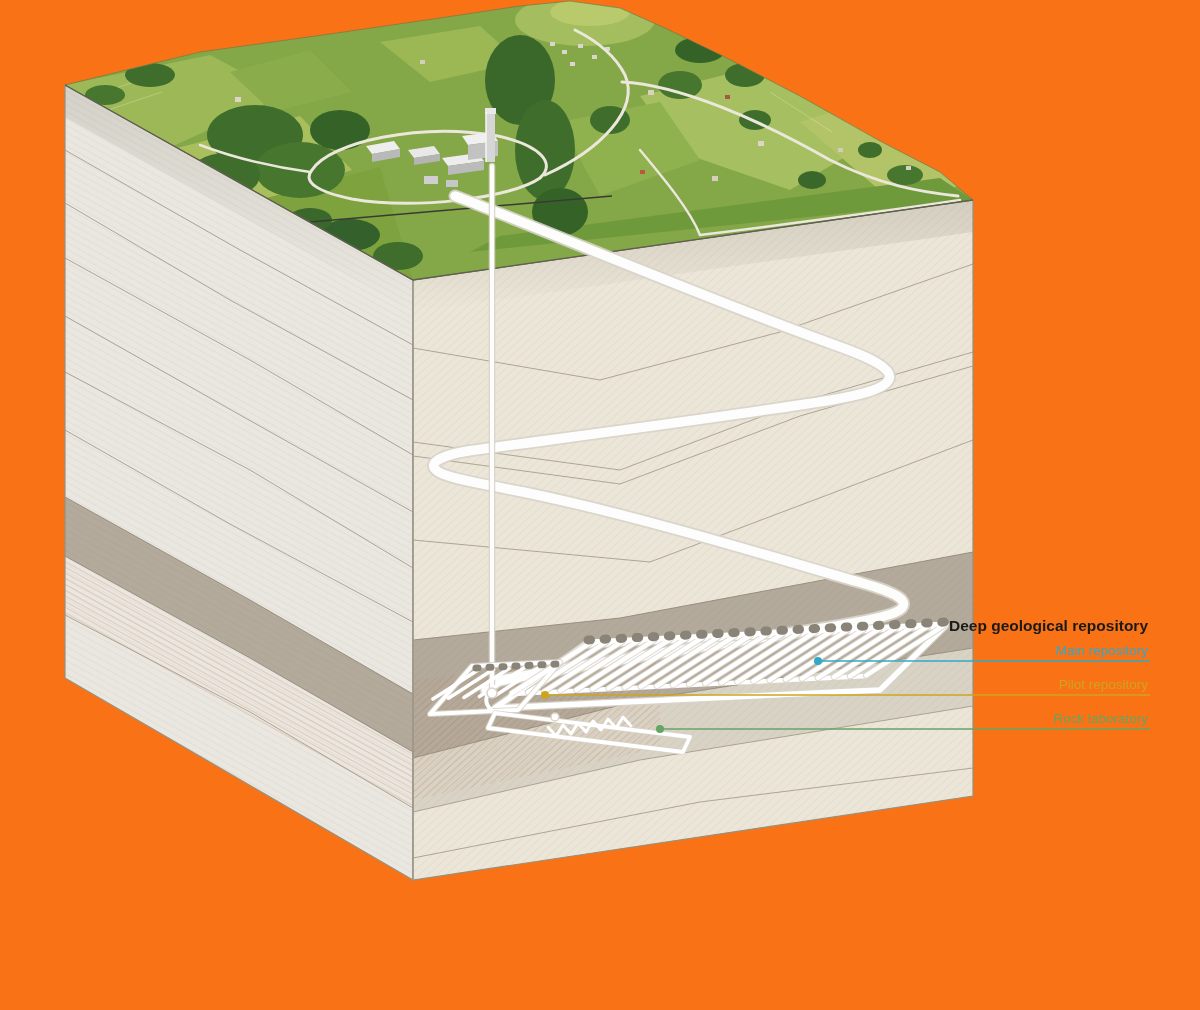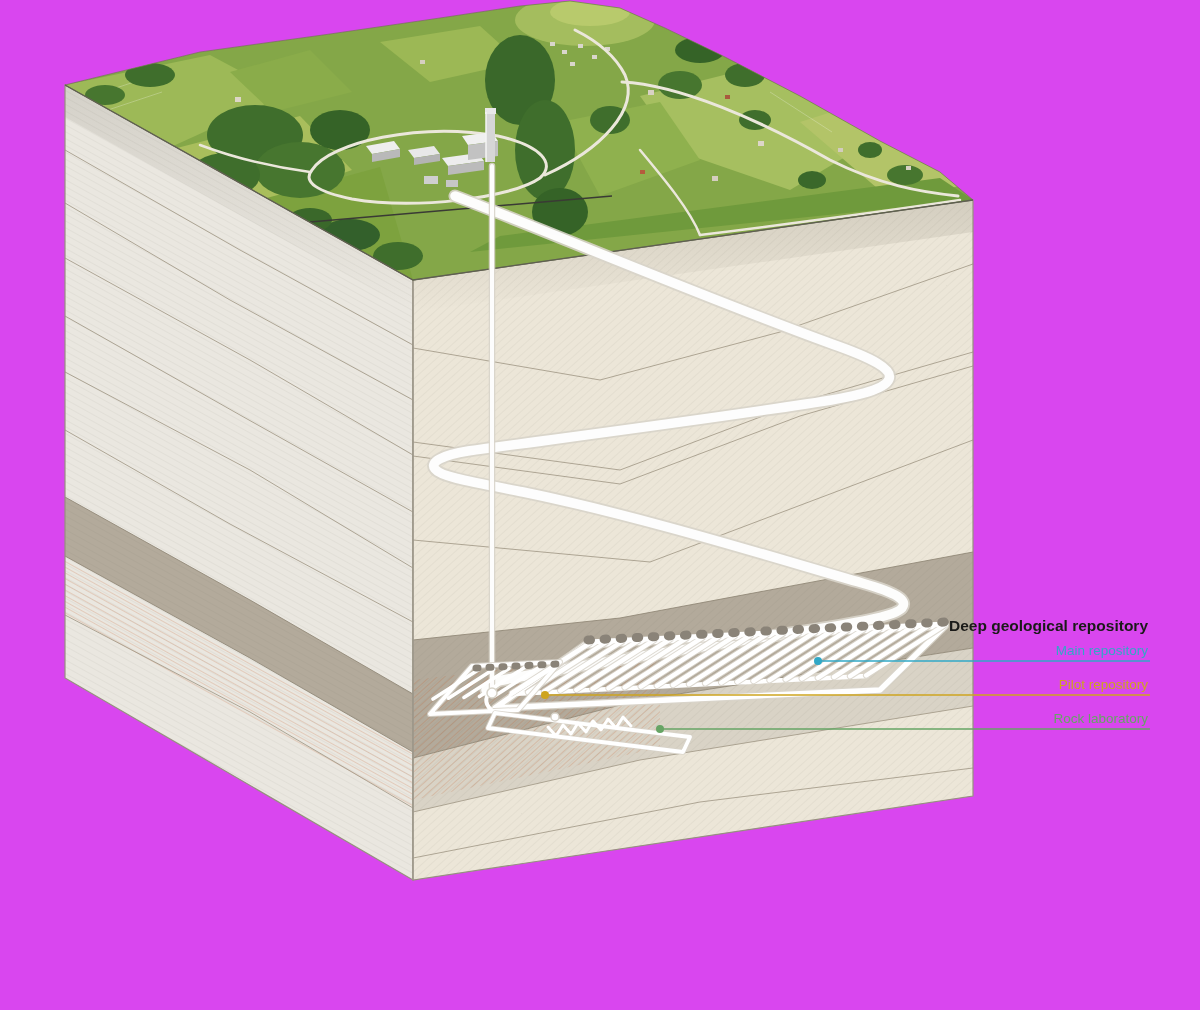--- a/index.html
+++ b/index.html
@@ -1,16 +1,16 @@
 <!DOCTYPE html>
 <html><head>
 <meta charset="utf-8">
 <style>
   html,body{margin:0;padding:0;background:#ffffff;}
-  .stage{position:relative;width:1200px;height:1010px;background:#d946ef;overflow:hidden;
+  .stage{position:relative;width:1200px;height:1010px;background:#f97316;overflow:hidden;
          font-family:"Liberation Sans",sans-serif;}
   svg{display:block;}
   text{font-family:"Liberation Sans",sans-serif;}
   .label-title{font-size:15.5px;font-weight:700;}
   .label-item{font-size:13.5px;}
 </style>
 </head>
 <body>
 
 <div class="stage">

